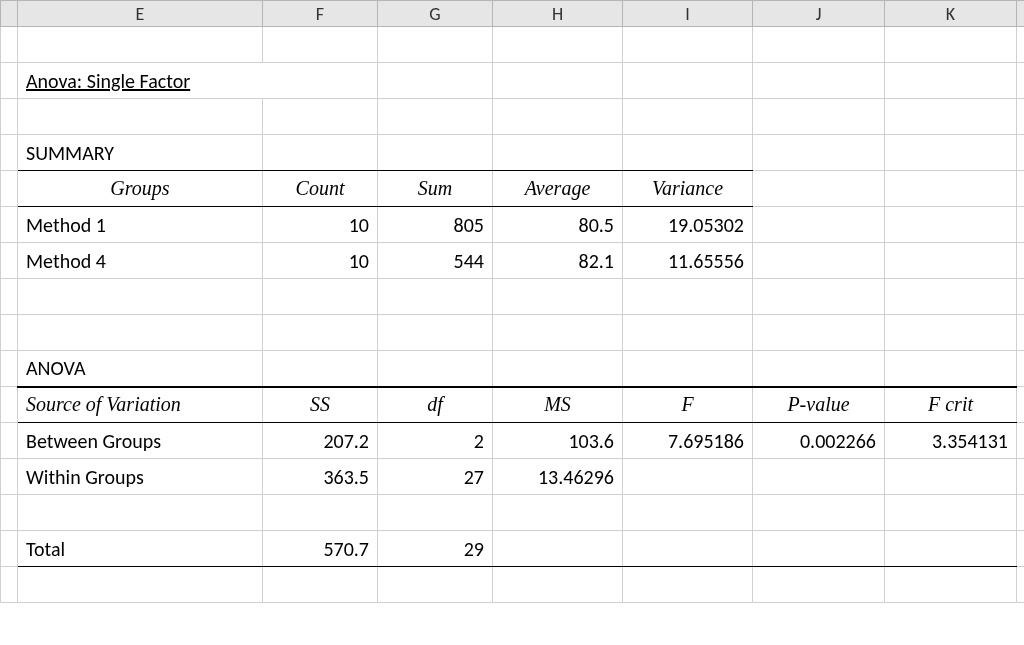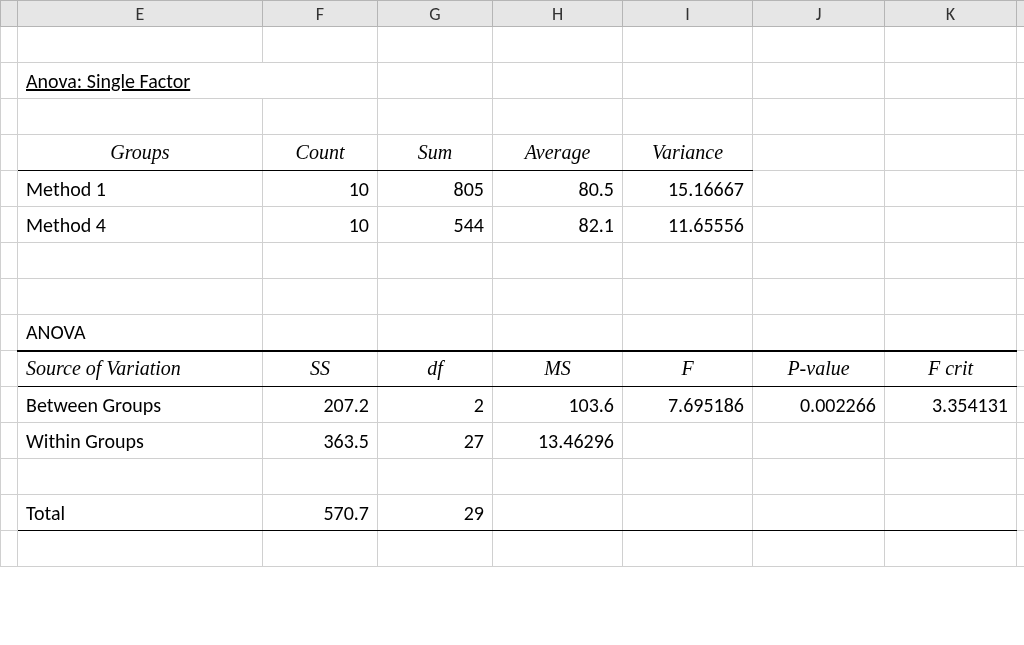--- a/index.html
+++ b/index.html
@@ -125,40 +125,51 @@
         <td></td>
         <td></td>
         <td></td>
         <td></td>
         <td></td>
         <td></td>
         <td></td>
         <td></td>
       </tr>
 
+  <tr>
+    <td></td>
+    <td class="al-l b-bot">SUMMARY</td>
+    <td class="b-bot"></td>
+        <td class="b-bot"></td>
+        <td class="b-bot"></td>
+        <td class="b-bot"></td>
+    <td></td>
+        <td></td>
+        <td></td>
+  </tr>
 
   <tr>
     <td></td>
     <td class="al-c it b-bot">Groups</td>
     <td class="al-c it b-bot">Count</td>
     <td class="al-c it b-bot">Sum</td>
     <td class="al-c it b-bot">Average</td>
     <td class="al-c it b-bot">Variance</td>
     <td></td>
         <td></td>
         <td></td>
   </tr>
 
   <tr>
     <td></td>
     <td class="al-l">Method 1</td>
     <td class="al-r">10</td>
     <td class="al-r">805</td>
     <td class="al-r">80.5</td>
-    <td class="al-r">15.16667</td>
+    <td class="al-r">19.05302</td>
     <td></td>
         <td></td>
         <td></td>
   </tr>
 
   <tr>
     <td></td>
     <td class="al-l">Method 4</td>
     <td class="al-r">10</td>
     <td class="al-r">544</td>

